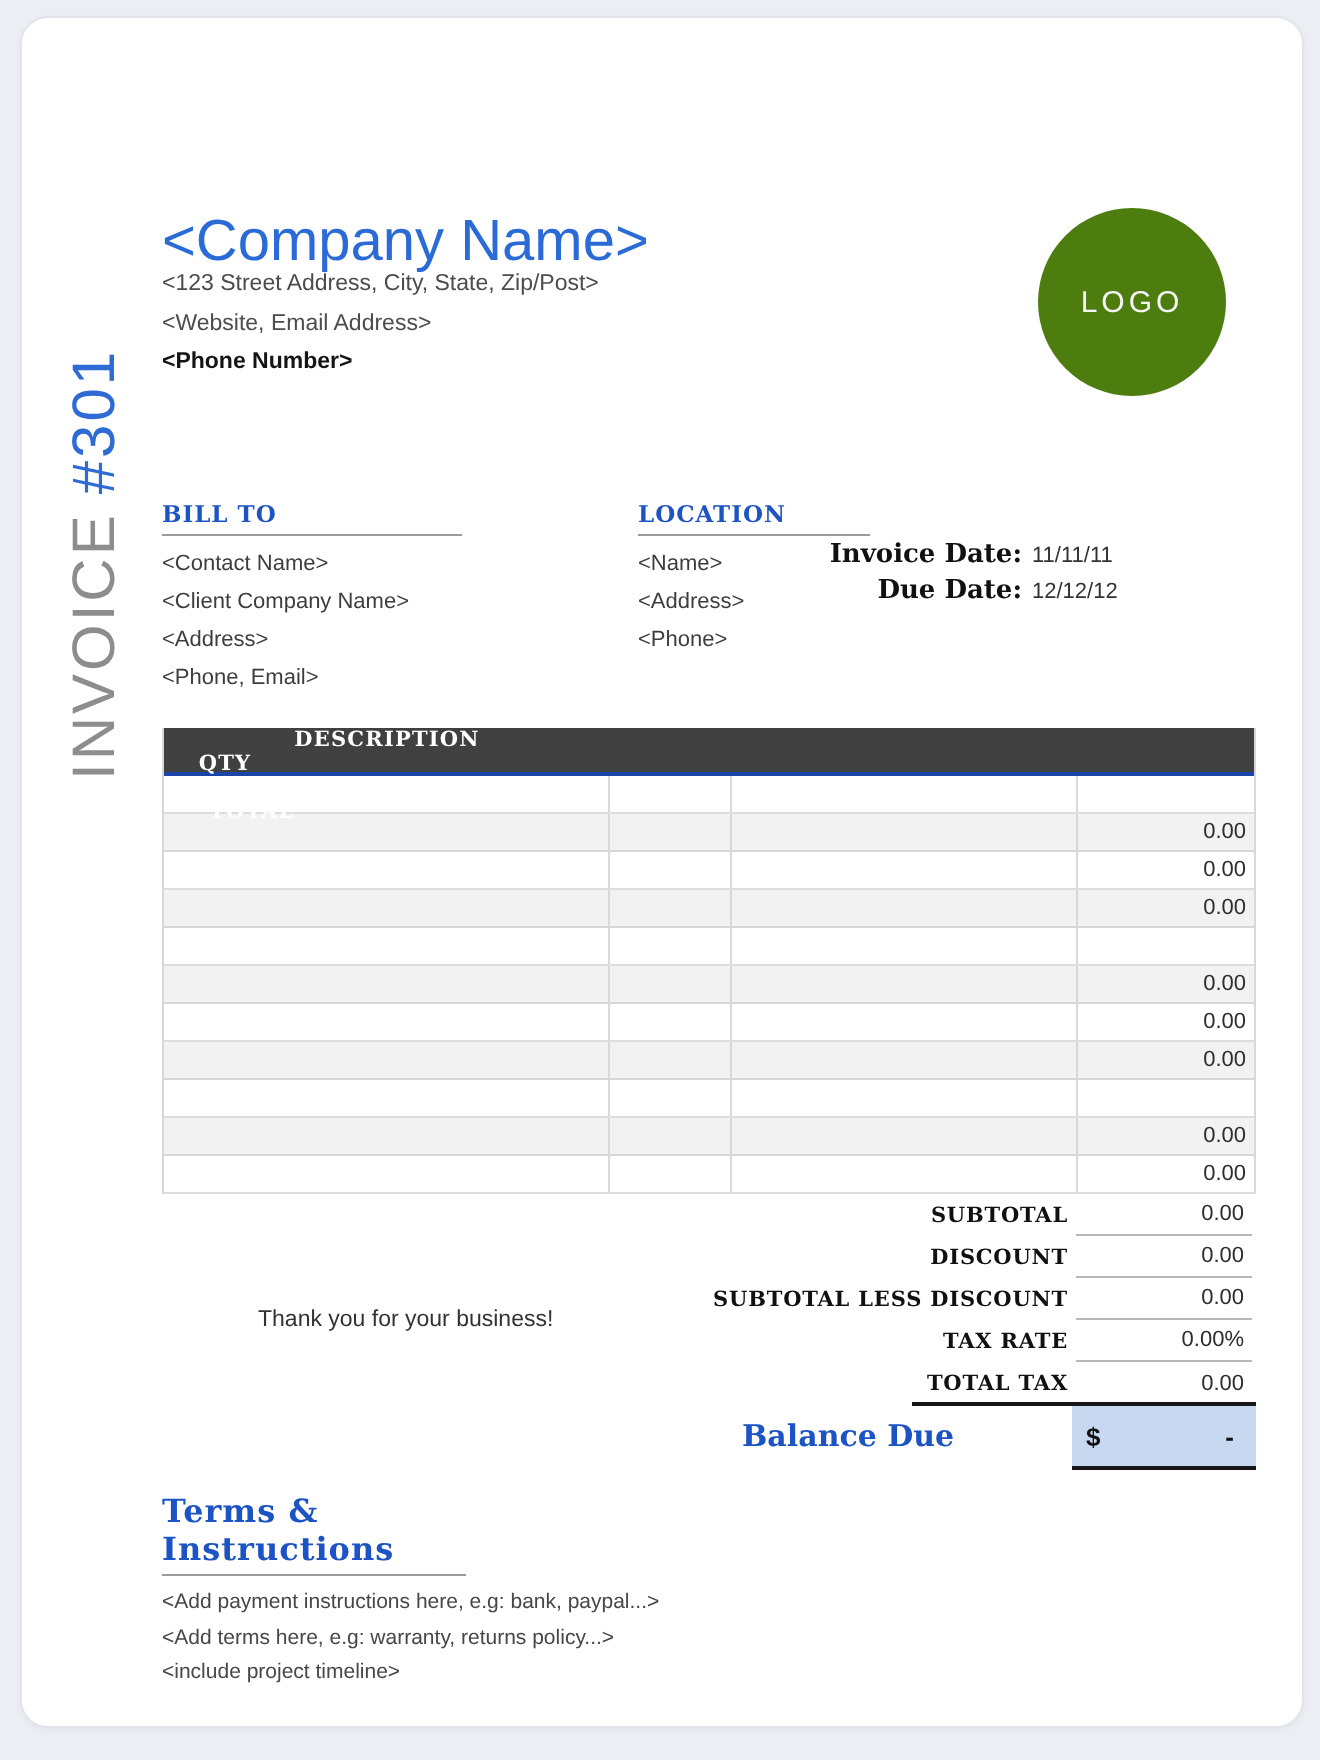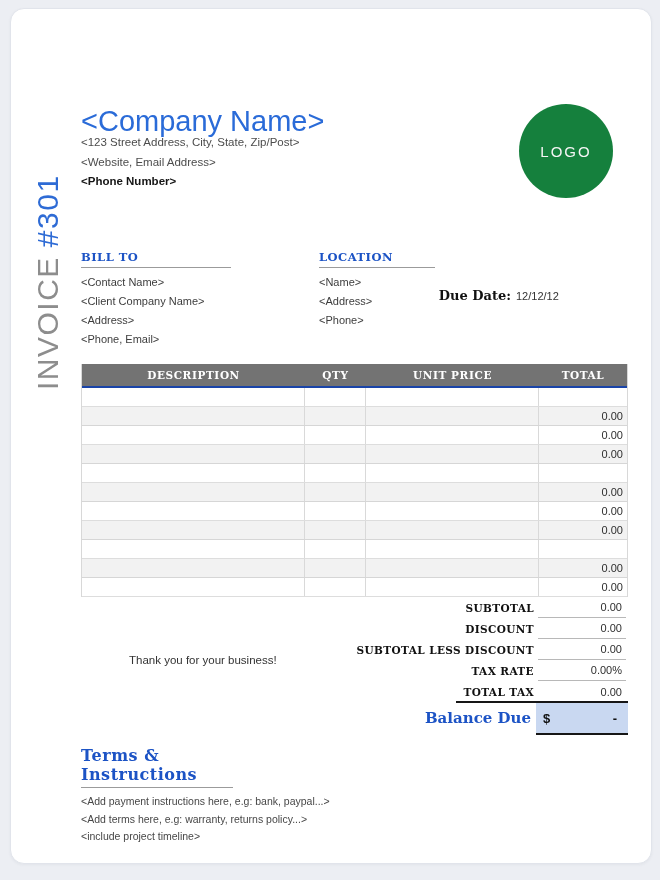--- a/index.html
+++ b/index.html
@@ -12,21 +12,21 @@
     transform-origin:0 0;white-space:nowrap;font-size:30px;letter-spacing:1.5px;}
   .inv-word{color:#8d8d8d;}
   .inv-num{color:#2e6bd5;margin-left:9px;}
 
   
   .company-name{position:absolute;left:70px;top:96px;font-size:29px;color:#2a6bd8;}
   .company-line{position:absolute;left:70px;font-size:11.5px;color:#4c4c4c;}
   .line-a{top:127px}.line-b{top:147px}
   .line-phone{top:166px;color:#151515;font-weight:bold;}
   .logo-circle{position:absolute;left:508px;top:95px;width:94px;height:94px;border-radius:50%;
-    background:#15803d;display:flex;align-items:center;justify-content:center;}
+    background:#4d7c0f;display:flex;align-items:center;justify-content:center;}
   .logo-circle span{color:#f5f5f5;font-size:15px;letter-spacing:2px;}
 
   
   .section{position:absolute;}
   .bill-to{left:70px;top:241px;width:170px;}
   .location{left:308px;top:241px;width:140px;}
   .terms{left:70px;top:737px;width:330px;}
   .sec-title{font-family:"DejaVu Serif","Liberation Serif",serif;font-weight:bold;
     font-size:11.5px;letter-spacing:.5px;color:#1c53c5;padding-bottom:3px;
     border-bottom:1px solid #9b9b9b;}
@@ -40,21 +40,21 @@
   
   .date-row{position:absolute;left:330px;width:230px;display:flex;align-items:baseline;}
   .row-invdate{top:261px}.row-duedate{top:279px}
   .date-label{flex:1;text-align:right;font-family:"DejaVu Serif","Liberation Serif",serif;
     font-weight:bold;font-size:13px;color:#111;}
   .date-value{width:55px;margin-left:5px;font-size:11px;color:#333;}
 
   
   .inv-table{position:absolute;left:70px;top:355px;width:545px;
     border-left:1px solid #d8d8d8;border-right:1px solid #d8d8d8;box-sizing:content-box;}
-  .t-head{display:flex;height:22px;background:#737373;border-bottom:2px solid #1a44a8;}
+  .t-head{display:flex;height:22px;background:#404040;border-bottom:2px solid #1a44a8;flex-direction:column;}
   .t-head span{display:flex;align-items:center;justify-content:center;color:#fff;
     font-family:"DejaVu Serif","Liberation Serif",serif;font-weight:bold;font-size:10.5px;
     letter-spacing:.6px;box-sizing:border-box;}
   .c-desc{width:223px}.c-qty{width:61px}.c-unit{width:173px}.c-total{width:88px}
   .t-row{display:flex;height:19px;box-sizing:border-box;border-bottom:1px solid #ddd;}
   .t-row.gray{background:#f2f2f2;border-bottom:1px solid #d6d6d6;}
   .t-row .cell{box-sizing:border-box;border-right:1px solid #d9d9d9;height:100%;
     font-size:11px;color:#2e2e2e;}
   .t-row .cell:last-child{border-right:none;}
   .t-row .c-total{display:flex;align-items:center;justify-content:flex-end;padding-right:4px;}
@@ -66,21 +66,21 @@
     font-size:10.5px;letter-spacing:.4px;color:#111;margin-right:4px;margin-left:28px;}
   .s-value{width:88px;height:100%;box-sizing:border-box;border-bottom:1px solid #b8b8b8;
     display:flex;align-items:center;justify-content:flex-end;padding-right:4px;
     font-size:11px;color:#2e2e2e;}
   .s-row:last-child .s-value{border-bottom:none;}
 
   .thank-you{position:absolute;left:118px;top:645px;font-size:11.5px;color:#333;}
 
   
   .balance-line{position:absolute;left:445px;top:692px;width:172px;height:2px;background:#161616;}
-  .balance-label{position:absolute;left:360px;top:700px;width:160px;text-align:right;
+  .balance-label{position:absolute;left:360px;top:700px;width:160px;text-align:left;
     font-family:"DejaVu Serif","Liberation Serif",serif;font-weight:bold;font-size:15px;color:#1c53c5;}
   .balance-cell{position:absolute;left:525px;top:694px;width:92px;height:32px;
     box-sizing:border-box;background:#c9d8f1;border-bottom:2px solid #161616;
     display:flex;align-items:center;justify-content:space-between;padding:0 11px 0 7px;}
   .balance-cur{font-weight:bold;font-size:13px;color:#111;}
   .balance-val{font-weight:bold;font-size:13px;color:#111;}
 </style>
 </head>
 <body>
 
@@ -111,20 +111,24 @@
 
   <div class="section location">
     <div class="sec-title">LOCATION</div>
     <div class="sec-lines">
         <div class="ph-line">&lt;Name&gt;</div>
         <div class="ph-line">&lt;Address&gt;</div>
         <div class="ph-line">&lt;Phone&gt;</div>
       </div>
   </div>
 
+  <div class="date-row row-invdate">
+    <span class="date-label">Invoice Date:</span>
+    <span class="date-value">11/11/11</span>
+  </div>
   <div class="date-row row-duedate">
     <span class="date-label">Due Date:</span>
     <span class="date-value">12/12/12</span>
   </div>
 
   <div class="inv-table">
     <div class="t-head">
       <span class="c-desc">DESCRIPTION</span>
       <span class="c-qty">QTY</span>
       <span class="c-unit">UNIT PRICE</span>

